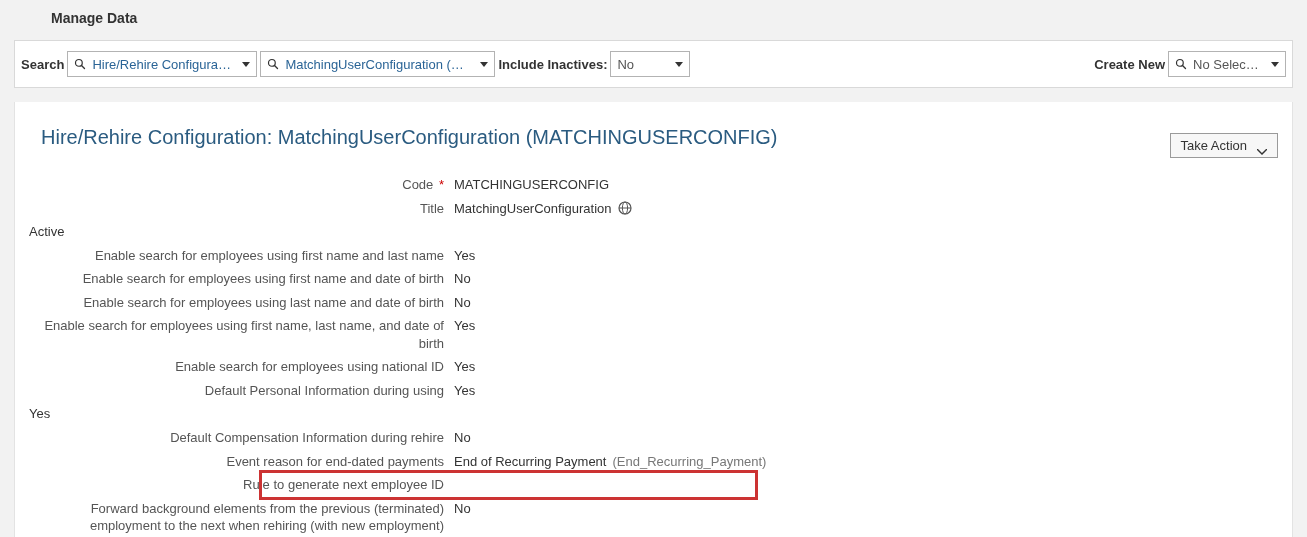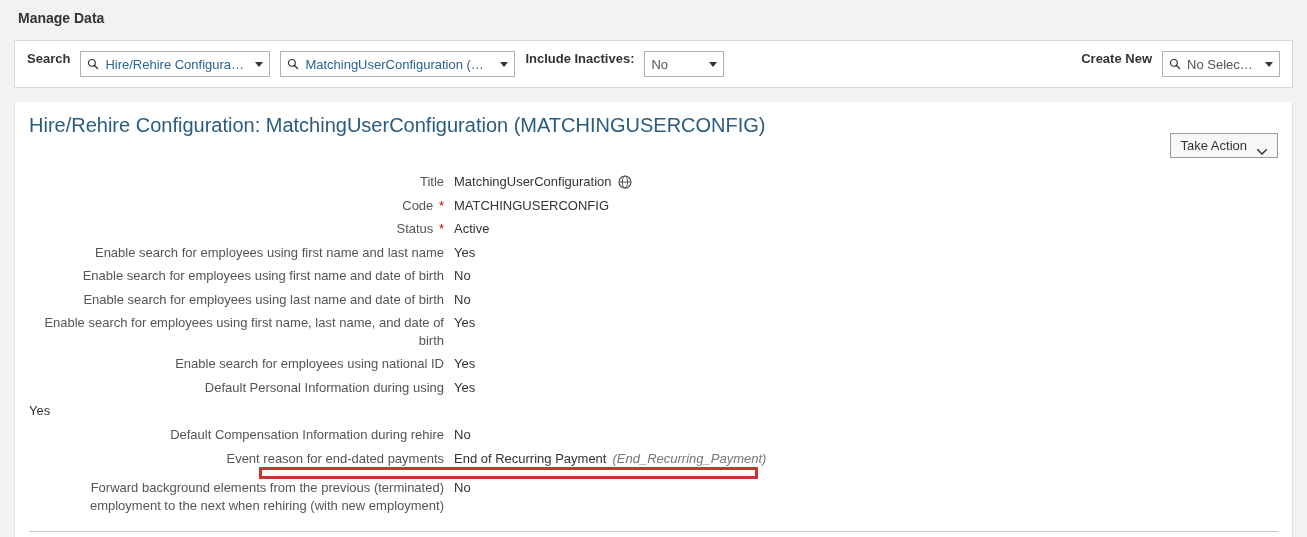--- a/index.html
+++ b/index.html
@@ -11,27 +11,29 @@
     color: #333;
   }
   .page-wrap {
     padding: 0 14px 14px 14px;
   }
   .page-title {
     font-size: 14px;
     font-weight: 600;
     color: #333;
     padding: 10px 0 14px 4px;
+    margin-left: 33px;
   }
   .toolbar {
     background: #fff;
     border: 1px solid #d9d9d9;
-    padding: 10px 12px;
+    padding: 10px 6px;
     display: flex;
-    gap: 10px;
+    align-items: center;
+    gap: 3px;
   }
   .toolbar .label {
     font-weight: 700;
     color: #333;
   }
   .combo {
     display: inline-flex;
     align-items: center;
     border: 1px solid #b3b3b3;
     background: #fff;
@@ -76,21 +78,21 @@
   .header-row {
     display: flex;
     align-items: flex-start;
     justify-content: space-between;
     margin-bottom: 12px;
   }
   .obj-title {
     color: #2a5b80;
     font-size: 20px;
     font-weight: 400;
-    margin: 0;
+    margin: 12px;
   }
   .take-action {
     border: 1px solid #9a9a9a;
     background: #f7f7f7;
     padding: 4px 10px;
     font-size: 13px;
     display: inline-flex;
     align-items: center;
     gap: 10px;
     cursor: pointer;
@@ -117,21 +119,21 @@
     font-size: 13px;
   }
   .req { color: #c00; margin-left: 2px; }
   .fvalue {
     color: #333;
     font-size: 13px;
     display: flex;
     align-items: center;
     gap: 6px;
   }
-  .fvalue .paren { color: #777; font-style: italic; }
+  .fvalue .paren { color: #777; }
   .globe-icon {
     width: 14px; height: 14px;
     display: inline-block;
   }
   .link-icon {
     display:inline-flex;
     width:16px; height:14px;
     border:1px solid #555;
     font-size:8px;
     align-items:center;
@@ -215,42 +217,41 @@
         <span>Take Action</span>
         <span class="ta-caret">
           <svg viewBox="0 0 10 6">
               <path d="M0 0 L5 5 L10 0" fill="none" stroke="#333" stroke-width="1.4"></path>
             </svg>
         </span>
       </div>
     </div>
 
     <div class="fields">
+
+      <div class="frow">
+        <div class="flabel"><span>Code</span><span class="req"> *</span></div>
+        <div class="fvalue">MATCHINGUSERCONFIG</div>
+      </div>
 
       <div class="frow">
         <div class="flabel">Title</div>
         <div class="fvalue">
           <span>MatchingUserConfiguration</span>
           <span class="globe-icon">
             <svg viewBox="0 0 14 14">
                 <circle cx="7" cy="7" r="6" fill="none" stroke="#555" stroke-width="1.2"></circle>
                 <ellipse cx="7" cy="7" rx="2.6" ry="6" fill="none" stroke="#555" stroke-width="1"></ellipse>
                 <line x1="1" y1="7" x2="13" y2="7" stroke="#555" stroke-width="1"></line>
               </svg>
           </span>
         </div>
       </div>
 
       <div class="frow">
-        <div class="flabel"><span>Code</span><span class="req"> *</span></div>
-        <div class="fvalue">MATCHINGUSERCONFIG</div>
-      </div>
-
-      <div class="frow">
-        <div class="flabel"><span>Status</span><span class="req"> *</span></div>
         <div class="fvalue">Active</div>
       </div>
 
       <div class="frow">
         <div class="flabel">Enable search for employees using first name and last name</div>
         <div class="fvalue">Yes</div>
       </div>
       <div class="frow">
         <div class="flabel">Enable search for employees using first name and date of birth</div>
         <div class="fvalue">No</div>
@@ -282,20 +283,21 @@
       <div class="frow">
         <div class="flabel">Event reason for end-dated payments</div>
         <div class="fvalue">
           <span>End of Recurring Payment</span>
           <span class="paren">(End_Recurring_Payment)</span>
         </div>
       </div>
 
       <div class="frow highlight-row">
         <div class="highlight-box"></div>
+        <div class="flabel">Rule to generate next employee ID</div>
       </div>
 
       <div class="frow">
         <div class="flabel">Forward background elements from the previous (terminated) employment to the next when rehiring (with new employment)</div>
         <div class="fvalue">No</div>
       </div>
 
     </div>
 
     <div class="divider"></div>

